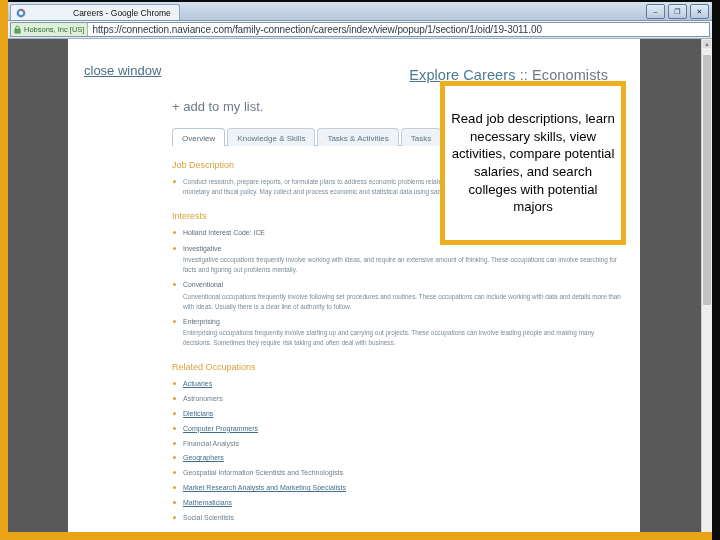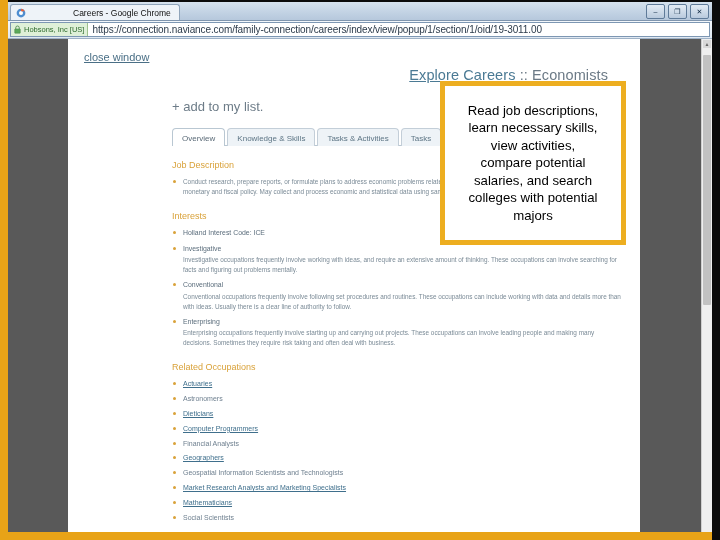--- a/index.html
+++ b/index.html
@@ -207,22 +207,22 @@
     left: 60px; top: 0;
     width: 572px;
     height: 494px;
     background: #ffffff;
     box-sizing: border-box;
     padding: 14px 0 0 0;
   }
 
   .close-window {
     position: absolute;
-    left: 16px; top: 12px;
-    font-size: 11px;
+    left: 16px; top: 24px;
+    font-size: 13px;
     color: #4a6f86;
     text-decoration: underline;
     font-family: "Liberation Sans", sans-serif;
     cursor: pointer;
   }
 
   .content {
     position: absolute;
     left: 104px; top: 12px;
     width: 452px;
@@ -341,21 +341,21 @@
     background: #ffffff;
     border: 5px solid #EDAE20;
     box-sizing: border-box;
     display: flex;
     align-items: center;
     justify-content: center;
     padding: 3px 6px;
     z-index: 40;
   }
   #callout p {
-    margin: 16px;
+    margin: 0;
     text-align: center;
     font-size: 13.2px;
     line-height: 1.33;
     color: #000000;
     font-family: "Liberation Serif", serif;
     font-family: "Liberation Sans", sans-serif;
   }
 </style>
 </head>
 <body>

